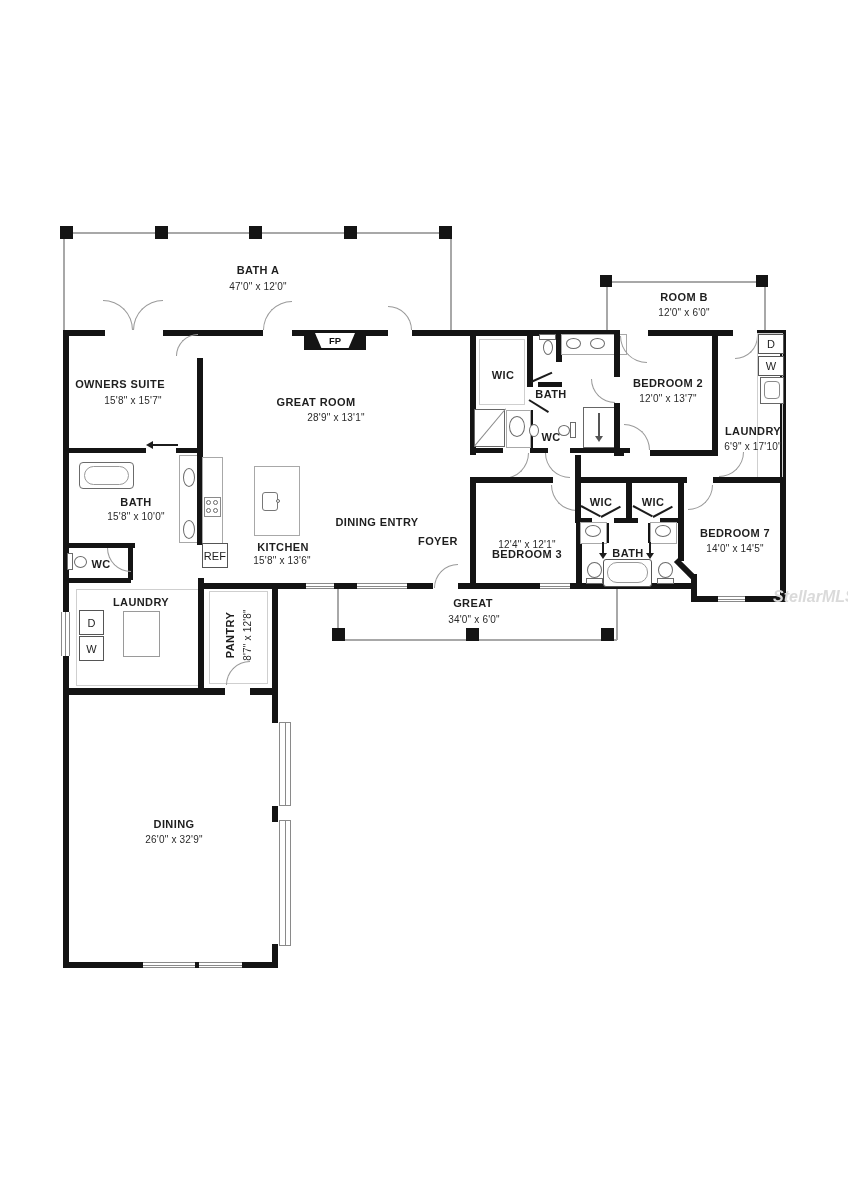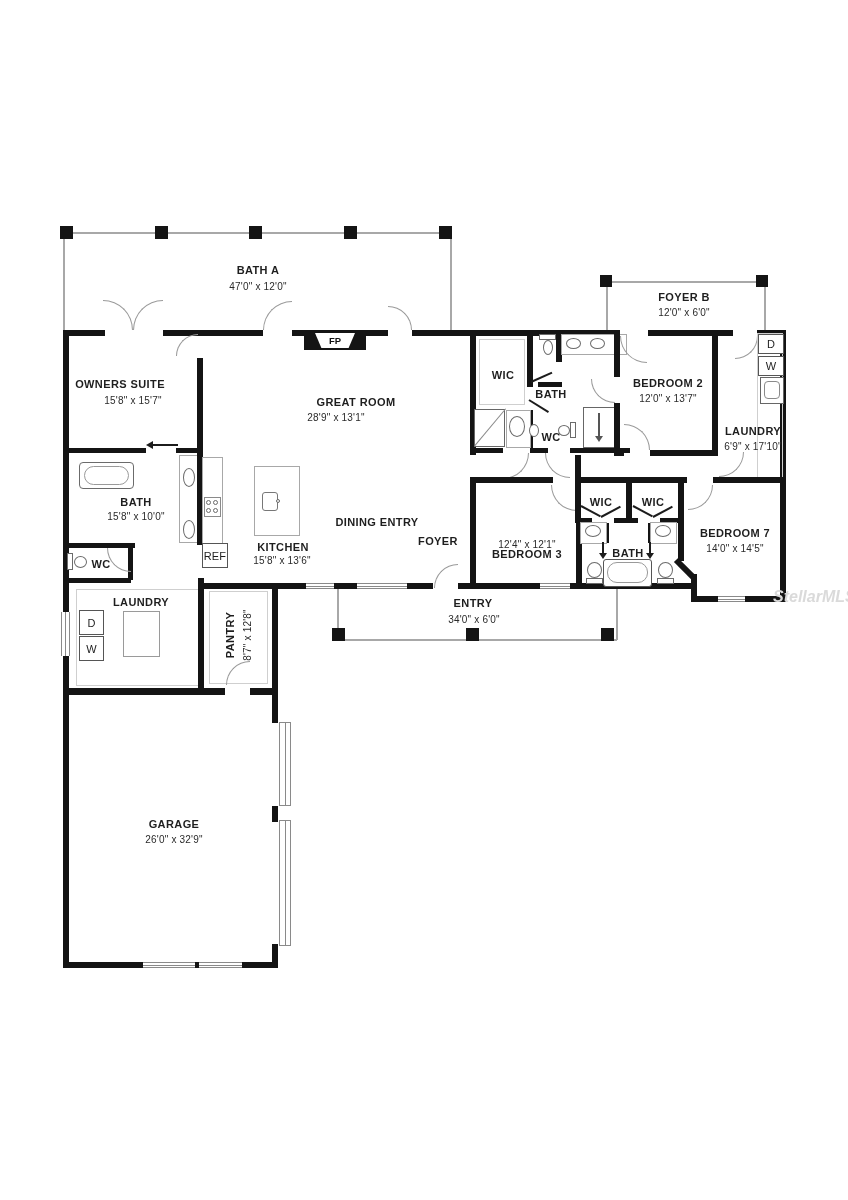--- a/index.html
+++ b/index.html
@@ -256,48 +256,48 @@
   <div class="wall" style="left:242px;top:962px;width:36px;height:6px"></div>
 
   <div class="arc arc-tr" style="left:103px;top:300px;width:30px;height:30px"></div>
   <div class="arc arc-tl" style="left:133px;top:300px;width:30px;height:30px"></div>
   <div class="arc arc-tl" style="left:263px;top:301px;width:29px;height:29px"></div>
   <div class="arc arc-tr" style="left:388px;top:306px;width:24px;height:24px"></div>
 
   <div class="lbl" style="left:258px;top:270px">BATH A</div>
   <div class="dim" style="left:258px;top:286px">47'0" x 12'0"</div>
 
-  <div class="lbl" style="left:684px;top:297px">FOYER B</div>
+  <div class="lbl" style="left:684px;top:297px">ROOM B</div>
   <div class="dim" style="left:684px;top:312px">12'0" x 6'0"</div>
 
   <div class="lbl" style="left:120px;top:384px">OWNERS SUITE</div>
   <div class="dim" style="left:133px;top:400px">15'8" x 15'7"</div>
 
-  <div class="lbl" style="left:356px;top:402px">GREAT ROOM</div>
+  <div class="lbl" style="left:316px;top:402px">GREAT ROOM</div>
   <div class="dim" style="left:336px;top:417px">28'9" x 13'1"</div>
 
   <div class="lbl" style="left:136px;top:502px">BATH</div>
   <div class="dim" style="left:136px;top:516px">15'8" x 10'0"</div>
 
   <div class="lbl" style="left:101px;top:564px">WC</div>
   <div class="lbl" style="left:141px;top:602px">LAUNDRY</div>
 
   <div class="lbl lbl-v" style="left:230px;top:635px">PANTRY</div>
   <div class="dim lbl-v" style="left:247px;top:635px">8'7" x 12'8"</div>
 
   <div class="lbl" style="left:283px;top:547px">KITCHEN</div>
   <div class="dim" style="left:282px;top:560px">15'8" x 13'6"</div>
 
   <div class="lbl" style="left:377px;top:522px">DINING ENTRY</div>
   <div class="lbl" style="left:438px;top:541px">FOYER</div>
 
-  <div class="lbl" style="left:473px;top:603px">ENTRY</div>
+  <div class="lbl" style="left:473px;top:603px">GREAT</div>
   <div class="dim" style="left:474px;top:619px">34'0" x 6'0"</div>
 
-  <div class="lbl" style="left:174px;top:824px">GARAGE</div>
+  <div class="lbl" style="left:174px;top:824px">DINING</div>
   <div class="dim" style="left:174px;top:839px">26'0" x 32'9"</div>
 
   <div class="lbl" style="left:503px;top:375px">WIC</div>
   <div class="lbl" style="left:551px;top:394px">BATH</div>
   <div class="lbl" style="left:551px;top:437px">WC</div>
 
   <div class="lbl" style="left:668px;top:383px">BEDROOM 2</div>
   <div class="dim" style="left:668px;top:398px">12'0" x 13'7"</div>
 
   <div class="lbl" style="left:753px;top:431px">LAUNDRY</div>

